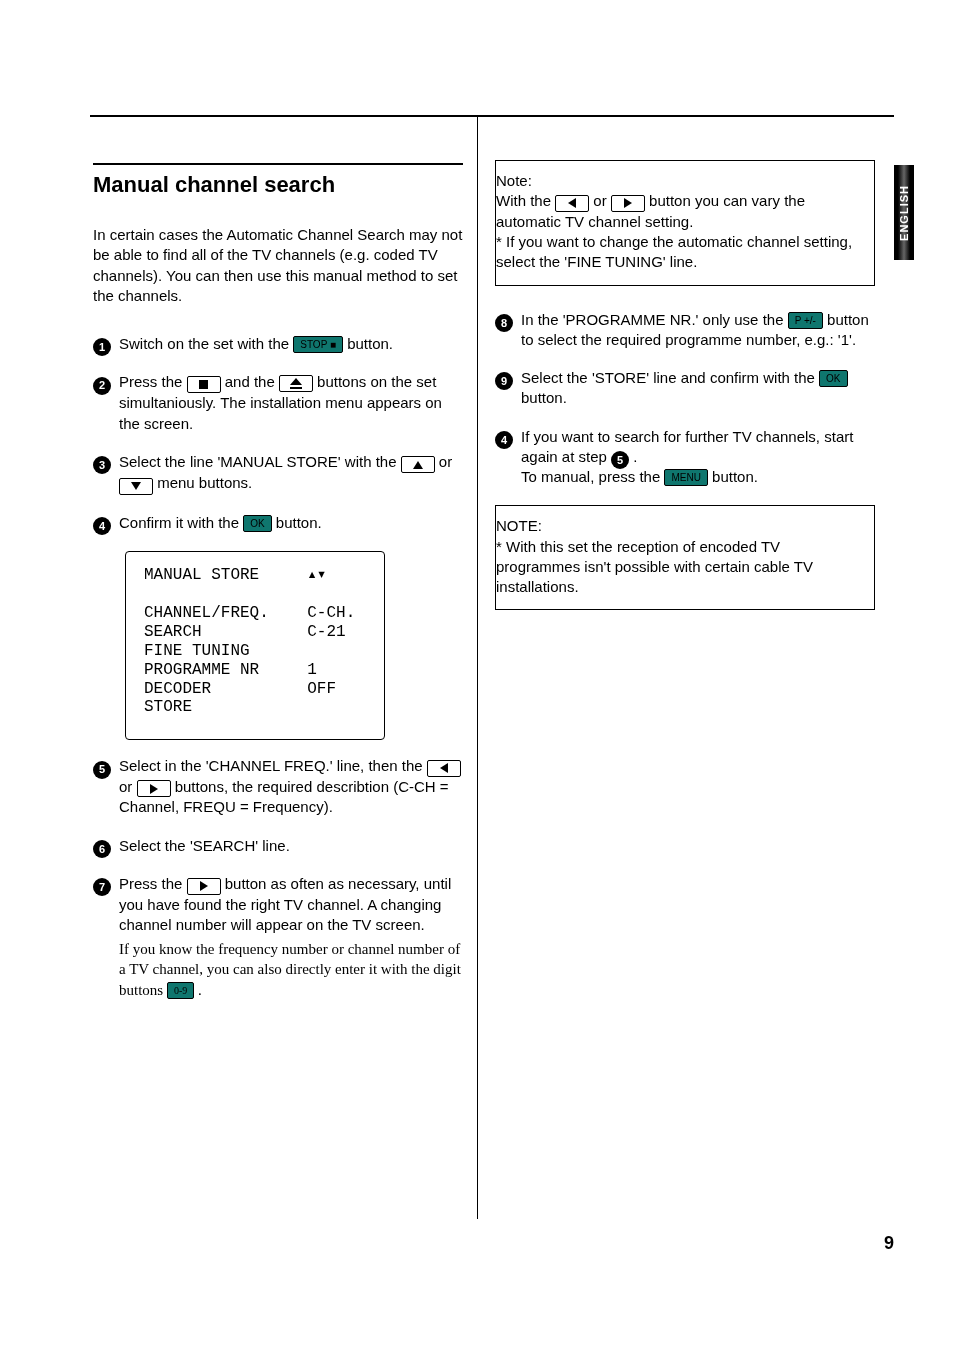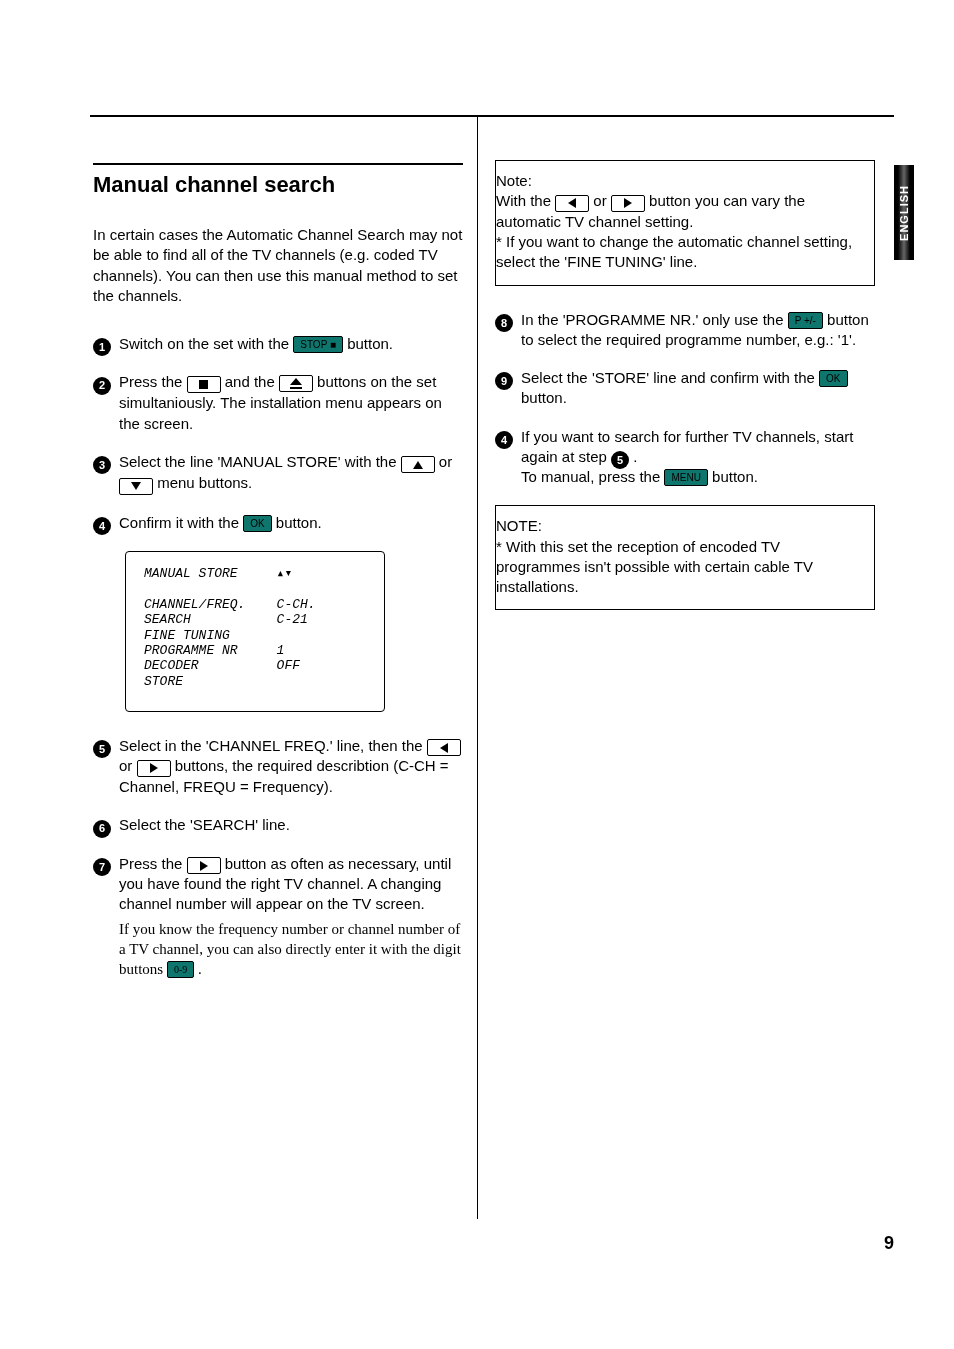--- a/index.html
+++ b/index.html
@@ -20,21 +20,21 @@
   .btn-icon { display: inline-flex; align-items: center; justify-content: center; width: 34px; height: 17px; border: 1.5px solid #000; border-radius: 2px; vertical-align: -2px; background: #fff; }
   .tri-up, .tri-down, .tri-left, .tri-right, .sq, .eject { display: inline-block; }
   .tri-up { width: 0; height: 0; border-left: 5px solid transparent; border-right: 5px solid transparent; border-bottom: 8px solid #000; }
   .tri-down { width: 0; height: 0; border-left: 5px solid transparent; border-right: 5px solid transparent; border-top: 8px solid #000; }
   .tri-left { width: 0; height: 0; border-top: 5px solid transparent; border-bottom: 5px solid transparent; border-right: 8px solid #000; }
   .tri-right { width: 0; height: 0; border-top: 5px solid transparent; border-bottom: 5px solid transparent; border-left: 8px solid #000; }
   .sq { width: 9px; height: 9px; background: #000; }
   .eject { position: relative; width: 16px; height: 11px; }
   .eject::before { content: ""; position: absolute; top: 0; left: 2px; width: 0; height: 0; border-left: 6px solid transparent; border-right: 6px solid transparent; border-bottom: 7px solid #000; }
   .eject::after { content: ""; position: absolute; bottom: 0; left: 2px; width: 12px; height: 2px; background: #000; }
-  .screen-box { margin: 14px 0 24px 32px; width: 260px; border: 1.5px solid #000; border-radius: 4px; padding: 14px 18px 22px 18px; font-family: "Courier New", monospace; font-size: 13px; line-height: 1.18; white-space: pre; font-style: italic; }
+  .screen-box { margin: 14px 0 16px 32px; width: 260px; border: 1.5px solid #000; border-radius: 4px; padding: 14px 18px 22px 18px; font-family: "Courier New", monospace; font-size: 16px; line-height: 1.18; white-space: pre; }
   .note-box { border: 1.5px solid #000; padding: 10px 12px 12px 0; margin-bottom: 24px; font-size: 15px; line-height: 1.35; }
   .side-tab { position: absolute; top: 165px; right: 40px; width: 20px; height: 95px; background: linear-gradient(90deg, #000 0%, #000 20%, #666 50%, #000 80%, #000 100%); display: flex; align-items: center; justify-content: center; }
   .side-tab-text { color: #fff; font-size: 11px; font-weight: bold; letter-spacing: 1px; writing-mode: vertical-rl; transform: rotate(180deg); font-family: Arial, sans-serif;}
   .page-num { position: absolute; bottom: 95px; right: 60px; font-weight: bold; font-size: 18px; }
   .bold { font-weight: bold; }
   .para-cont { margin-top: -14px; padding-left:26px; margin-bottom:18px;font-family:Liberation Serif, serif;}
 </style>
 </head>
 <body>
 

